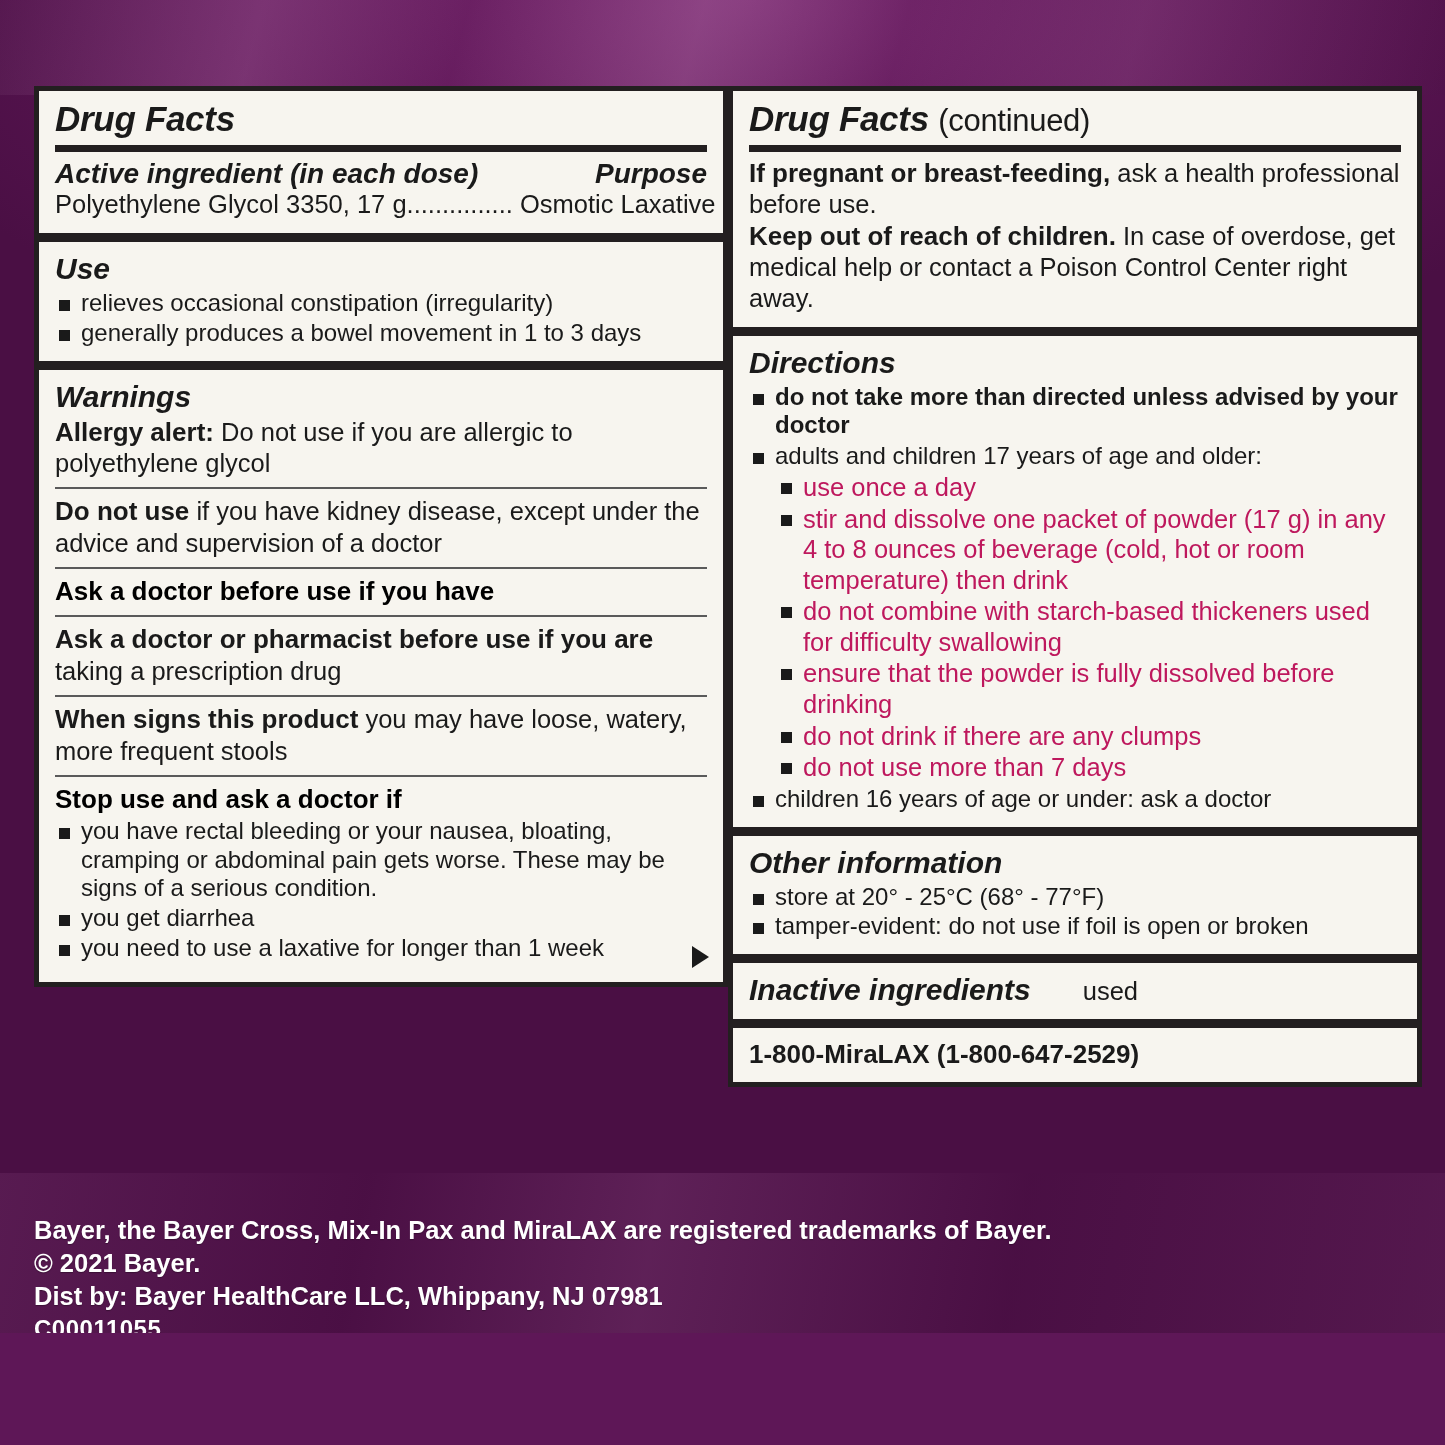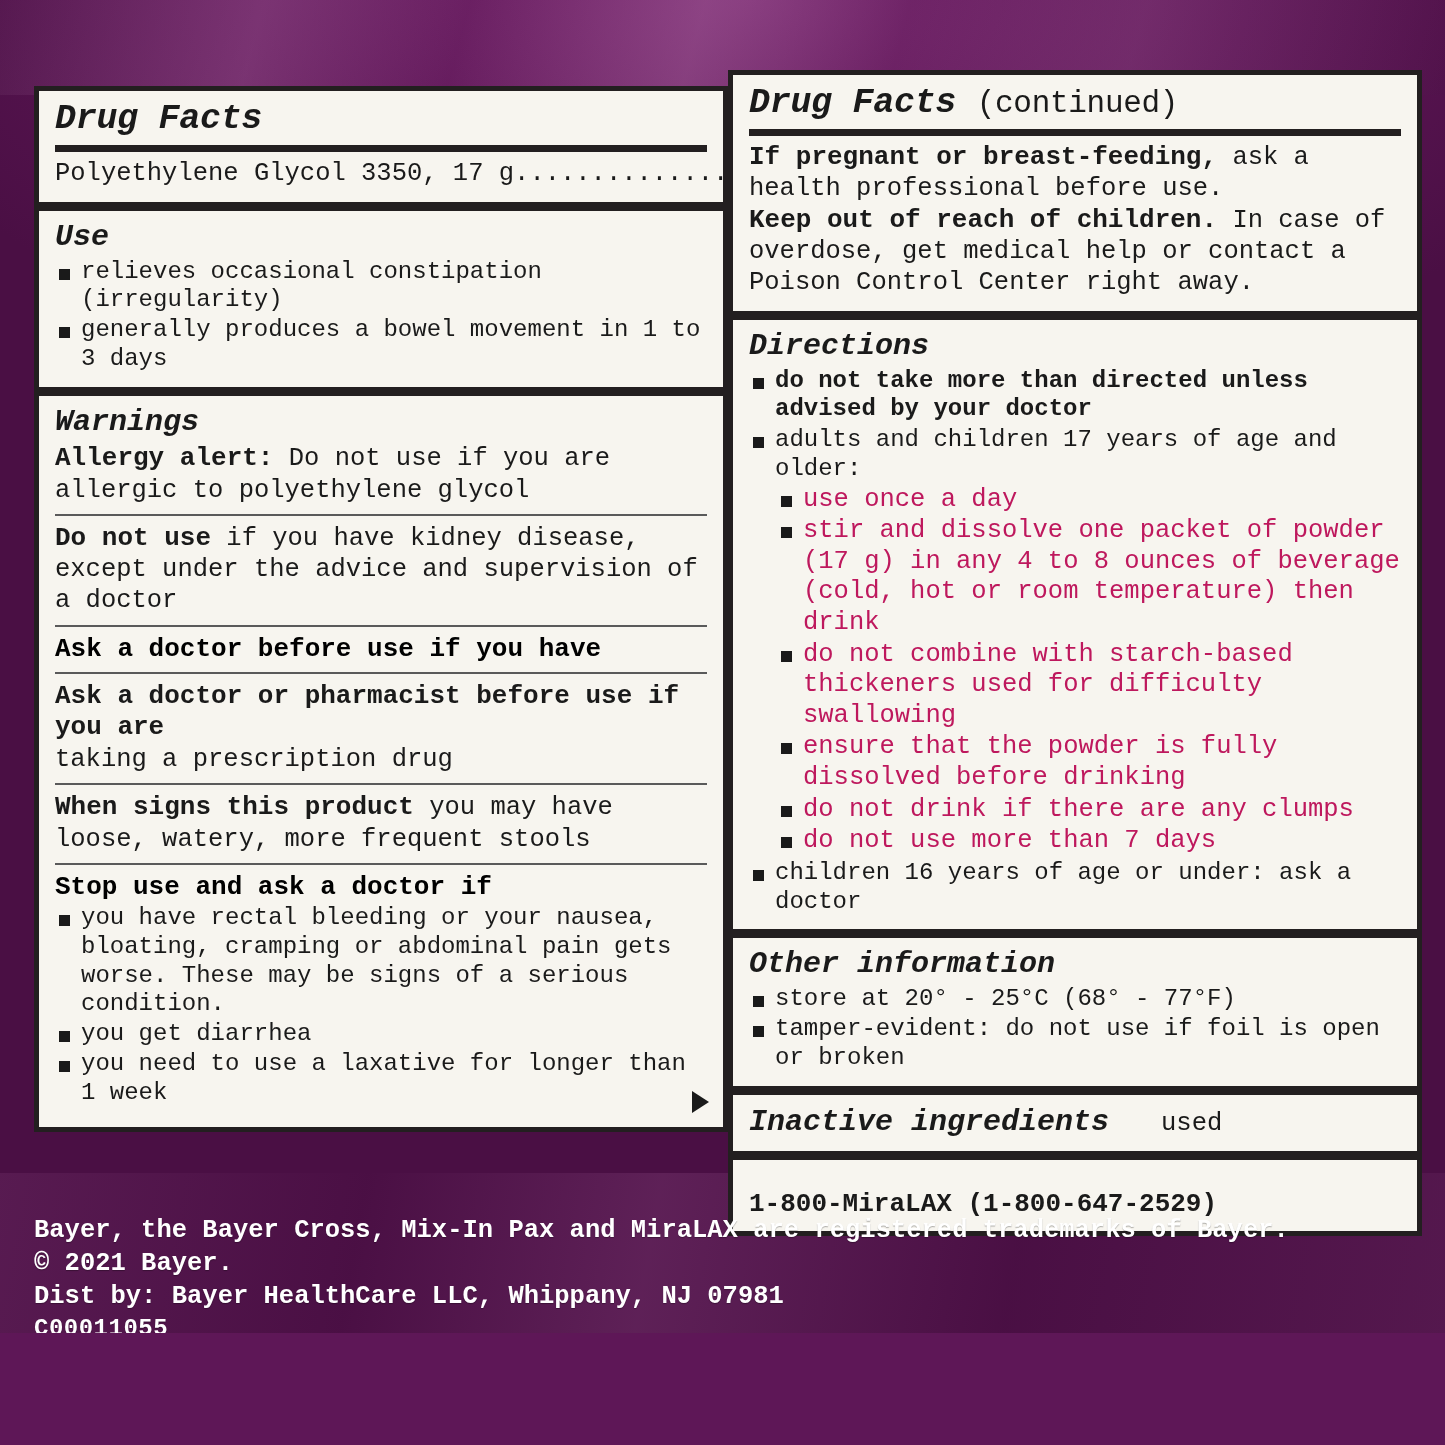--- a/index.html
+++ b/index.html
@@ -13,21 +13,20 @@
     font-family: "Liberation Sans", sans-serif;
     background: #5e1757;
   }
   .page {
     position: relative;
     width: 1445px;
     height: 1333px;
     background:
       radial-gradient(ellipse 900px 420px at 52% 0%, #7b2c72 0%, #5d1656 55%, #4a0f44 100%),
       linear-gradient(180deg, #6a1f62 0%, #561350 40%, #3f0c3a 100%);
-    font-family: Liberation Mono, monospace;
   }
   .sheen {
     position: absolute;
     left: 0; top: 0; width: 1445px; height: 95px;
     background: linear-gradient(105deg, rgba(255,255,255,0.03) 0%, rgba(190,120,180,0.30) 18%, rgba(120,40,110,0.05) 32%, rgba(200,140,190,0.26) 48%, rgba(90,25,85,0.10) 62%, rgba(175,110,165,0.20) 78%, rgba(70,18,65,0.10) 100%);
     pointer-events: none;
   }
   .sheen-bottom {
     position: absolute;
     left: 0; bottom: 0; width: 1445px; height: 160px;
@@ -40,21 +39,21 @@
     background: #231f20;
     padding: 5px;
   }
   .col-left {
     left: 34px;
     top: 86px;
     width: 684px;
   }
   .col-right {
     left: 728px;
-    top: 70px;
+    top: 86px;
     width: 684px;
   }
   .box {
     background: #f7f5ef;
     padding: 10px 16px 12px 16px;
     margin-bottom: 9px;
   }
   .box:last-child { margin-bottom: 0; }
 
   .dfacts {
@@ -177,21 +176,21 @@
     font-style: italic;
     font-weight: bold;
     font-size: 29px;
     color: #1a1a1a;
     line-height: 1.12;
   }
   .q-phone {
     font-weight: bold;
     font-size: 26px;
     color: #1a1a1a;
-    margin-top: 19px;
+    margin-top: 1px;
   }
 
   .arrow {
     position: absolute;
     right: 14px;
     bottom: 14px;
     width: 0;
     height: 0;
     border-top: 11px solid transparent;
     border-bottom: 11px solid transparent;
@@ -224,20 +223,24 @@
 
 <div class="page">
   <div class="sheen"></div>
   <div class="sheen-bottom"></div>
 
   <div class="panel-frame col-left">
 
     <div class="box">
       <div class="dfacts">Drug Facts</div>
       <div class="rule-heavy"></div>
+      <div class="hdr-ital">
+        <span>Active ingredient (in each dose)</span>
+        <span class="purpose">Purpose</span>
+      </div>
       <div class="dotted-line">Polyethylene Glycol 3350, 17 g............... Osmotic Laxative</div>
     </div>
 
     <div class="box">
       <div class="sec-title">Use</div>
       <ul class="bul">
         <li>relieves occasional constipation (irregularity)</li>
         <li>generally produces a bowel movement in 1 to 3 days</li>
       </ul>
     </div>

